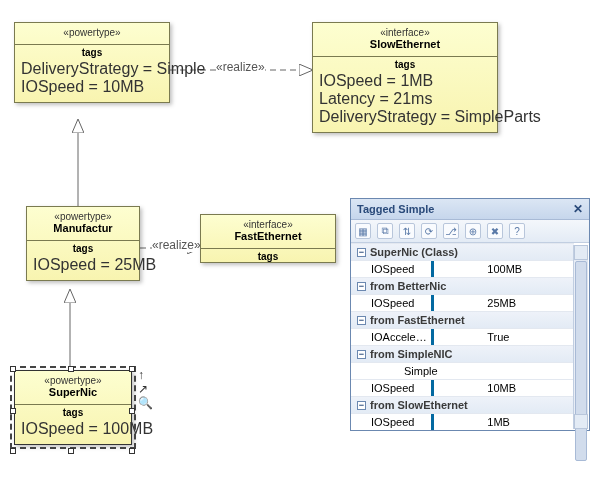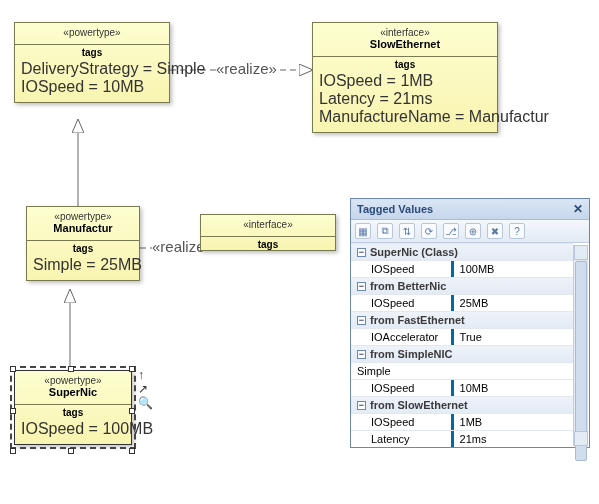--- a/index.html
+++ b/index.html
@@ -61,21 +61,21 @@
   }
   .cls .tagsbody {
     padding: 2px 6px 6px;
     font-size: 16px;
     text-align: left;
     color: #333;
   }
   .cls .tagsbody div { white-space: nowrap; }
   .edgelabel {
     position:absolute;
-    font-size:15px;
+    font-size:12px;
     color:#555;
     background:#fff;
   }
   
   .handles { position:absolute; }
   .handle { position:absolute;width:6px;height:6px;background:#fff;border:1px solid #333;}
   .adorners { position:absolute; font-size:12px; color:#333; }
   .adorners div { line-height:14px;}
   
   .panel {
@@ -120,21 +120,21 @@
   .grid-cell-key {
     width: 46%;
     padding: 2px 4px 2px 20px;
     border-right:3px solid #0369a1;
     white-space:nowrap; overflow:hidden; text-overflow:ellipsis;
   }
   .grid-row.group .grid-cell-key { padding-left: 6px; width:100%; border-right:none; display:flex; align-items:center; gap:4px;}
   .grid-cell-val {
     width: 54%;
     padding: 2px 6px;
-    white-space:nowrap; overflow:hidden; text-overflow:ellipsis;
+    white-space:nowrap; overflow:hidden; text-overflow:ellipsis;margin-left:47px;
   }
   .tree-toggle {
     display:inline-block;width:9px;height:9px;border:1px solid #6b88b0;
     line-height:7px;text-align:center;font-size:9px;color:#2a4a7a;background:#fff;
   }
   .panel .scrollbar {
     position:absolute; right:1px; top:46px; bottom:1px; width:15px;
     background: linear-gradient(to right,#e9eef6,#dde5f0);
     border-left:1px solid #c1cee1;
   }
@@ -180,39 +180,40 @@
   <div class="cls" style="left:312px;top:22px;width:186px">
     <div class="hdr">
       <div class="stereo">«interface»</div>
       <div class="name">SlowEthernet</div>
     </div>
     <div class="sep"></div>
     <div class="tagshdr">tags</div>
     <div class="tagsbody">
       <div>IOSpeed = 1MB</div>
       <div>Latency = 21ms</div>
-      <div>ManufactureName = Manufactur</div>
+      <div>DeliveryStrategy = SimpleParts</div>
     </div>
   </div>
 
   <div class="cls" style="left:26px;top:206px;width:114px">
     <div class="hdr">
       <div class="stereo">«powertype»</div>
       <div class="name">Manufactur</div>
     </div>
     <div class="sep"></div>
     <div class="tagshdr">tags</div>
     <div class="tagsbody">
-      <div>Simple = 25MB</div>
+      <div>IOSpeed = 25MB</div>
     </div>
   </div>
 
   <div class="cls" style="left:200px;top:214px;width:136px">
     <div class="hdr">
       <div class="stereo">«interface»</div>
+      <div class="name">FastEthernet</div>
     </div>
     <div class="sep"></div>
     <div class="tagshdr">tags</div>
   </div>
 
   <div class="cls selected" style="left:14px;top:370px;width:118px">
     <div class="hdr">
       <div class="stereo">«powertype»</div>
       <div class="name">SuperNic</div>
     </div>
@@ -234,21 +235,21 @@
     <div class="handle" style="left:68px;top:448px"></div>
   </div>
   <div class="adorners" style="left:138px;top:368px">
     <div>↑</div>
     <div>↗</div>
     <div>🔍</div>
   </div>
 
   <div class="panel">
     <div class="titlebar">
-      <span>Tagged Values</span>
+      <span>Tagged Simple</span>
       <span class="close">✕</span>
     </div>
     <div class="toolbar">
       <span class="tbicon">▦</span>
       <span class="tbicon">⧉</span>
       <span class="tbicon">⇅</span>
       <span class="tbicon">⟳</span>
       <span class="tbicon">⎇</span>
       <span class="tbicon">⊕</span>
       <span class="tbicon">✖</span>
@@ -301,24 +302,20 @@
         <div class="grid-row group">
           <div class="grid-cell-key">
             <span class="tree-toggle">−</span>
             <span>from SlowEthernet</span>
           </div>
         </div>
         <div class="grid-row">
           <div class="grid-cell-key">IOSpeed</div>
           <div class="grid-cell-val">1MB</div>
         </div>
-        <div class="grid-row">
-          <div class="grid-cell-key">Latency</div>
-          <div class="grid-cell-val">21ms</div>
-        </div>
       </div>
     <div class="scrollbar">
       <div class="scroll-btn"></div>
       <div class="scroll-thumb"></div>
       <div class="scroll-btn" style="position:absolute;bottom:0;left:0;right:0"></div>
     </div>
   </div>
 
 </div>
 

